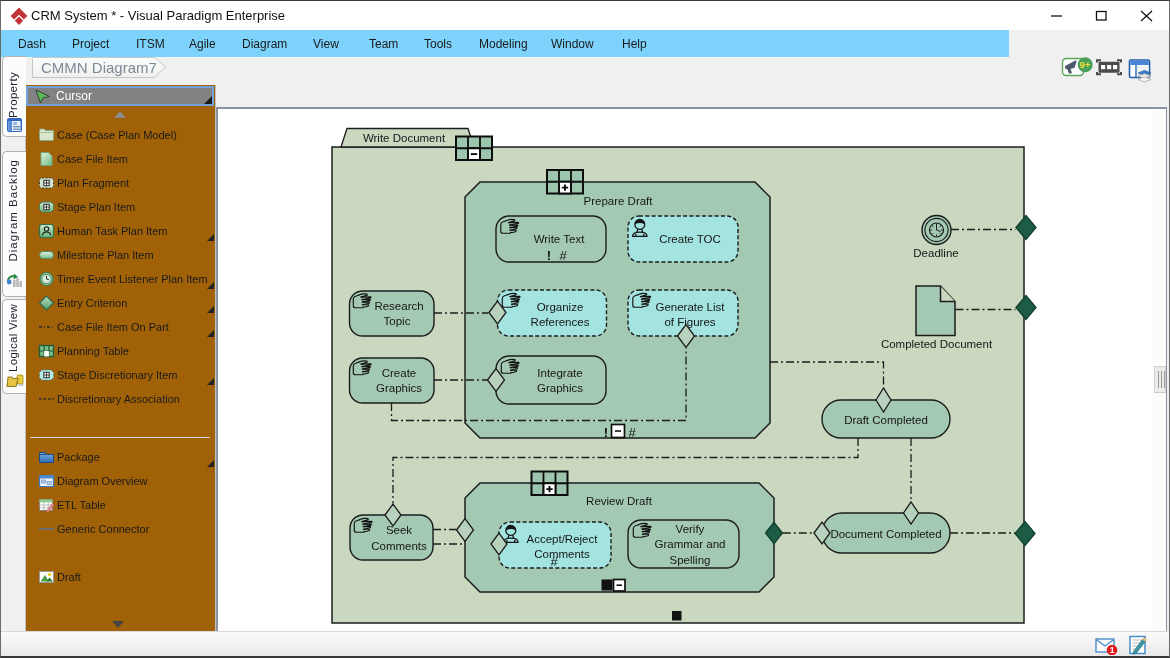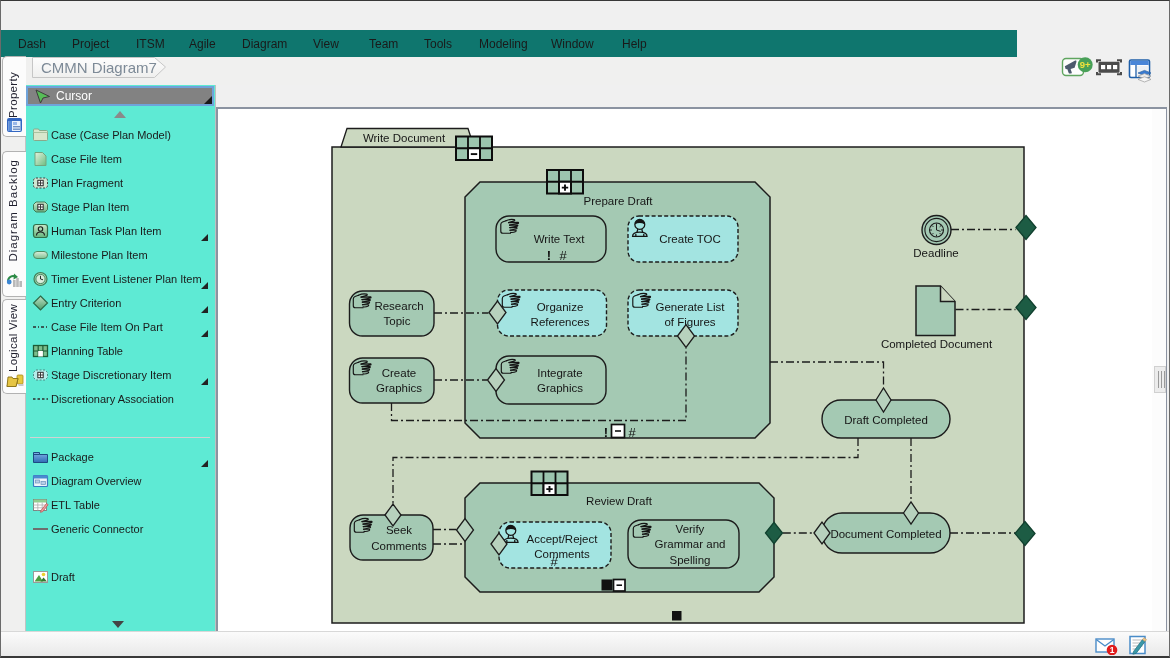--- a/index.html
+++ b/index.html
@@ -3,43 +3,56 @@
 <meta charset="utf-8">
 <style>
   html,body{margin:0;padding:0;}
   body{font-family:"Liberation Sans",sans-serif;}
   #win{position:relative;width:1170px;height:658px;background:#f0f0f0;overflow:hidden;}
   .abs{position:absolute;}
   
   #titlebar{left:1px;top:1px;width:1168px;height:29px;background:#ffffff;}
   #title-text{left:30px;top:7px;font-size:13px;color:#111;}
   
-  #menubar{left:1px;top:30px;width:1008px;height:27px;background:#0f766e;padding-left:8px;}
+  #menubar{left:1px;top:30px;width:1008px;height:27px;background:#7dd3fc;}
   .mi{position:absolute;top:7px;font-size:12px;color:#1a1a1a;}
   
   #tabrow{left:1px;top:57px;width:1024px;height:28px;background:#f0f0ef;}
   
   #strip{left:1px;top:85px;width:25px;height:546px;background:#f0f0ef;border-right:1px solid #c3c3c3;box-sizing:border-box;}
   .vtab{position:absolute;left:2px;width:24px;background:#fcfcfc;border:1px solid #b2b2b2;border-right:none;border-radius:5px 0 0 5px;box-sizing:border-box;}
   .vtab .vtxt{position:absolute;left:4px;font-size:11.5px;letter-spacing:0.3px;color:#1f1f2e;writing-mode:vertical-rl;transform:rotate(180deg);white-space:nowrap;}
   
-  #palette{left:26px;top:85px;width:190px;height:546px;background:#5eead4;border-right:1px solid #c0c0c0;box-sizing:border-box;}
-  .prow{position:absolute;left:6px;width:178px;height:24px;}
+  #palette{left:26px;top:85px;width:190px;height:546px;background:#a16207;border-right:1px solid #c0c0c0;box-sizing:border-box;}
+  .prow{position:absolute;left:12px;width:178px;height:24px;}
   .prow .lbl{position:absolute;left:19px;top:50%;transform:translateY(-50%);font-size:11px;color:#1a1a1a;white-space:nowrap;}
   .prow svg{position:absolute;left:0;top:50%;transform:translateY(-50%);}
   .fly{position:absolute;right:2px;bottom:2px;width:0;height:0;border-left:7px solid transparent;border-bottom:7px solid #222;}
   
   #canvas{left:216px;top:84px;width:951px;height:546px;background:#ffffff;border:2px solid #8b93a1;box-sizing:border-box;margin-top:23px;}
   
   #statusbar{left:1px;top:631px;width:1168px;height:25px;background:linear-gradient(#fbfbfb,#e9e9e9);border-top:1px solid #d8d8d8;box-sizing:border-box;}
   #winborder{left:0;top:0;width:1170px;height:658px;box-sizing:border-box;border:1px solid #6a6a6a;border-top:1px solid #383838;border-bottom:2px solid #383838;pointer-events:none;}
 </style>
 </head>
 <body>
 <div id="win">
+  <div class="abs" id="titlebar">
+    <svg class="abs" style="left:9px;top:6px" width="18" height="18" viewBox="0 0 18 18">
+      <path d="M9,0.6 L17.4,9 L13.8,12.6 L9,7.8 L4.2,12.6 L0.6,9 Z" fill="#c23538"></path>
+      <path d="M9,9.6 L13.2,13.8 L9,18 L4.8,13.8 Z" fill="#c23538"></path>
+    </svg>
+    <div class="abs" id="title-text">CRM System * - Visual Paradigm Enterprise</div>
+    <svg class="abs" style="left:1040px;top:0" width="125" height="29" viewBox="0 0 125 29">
+      <line x1="10" y1="15" x2="21" y2="15" stroke="#111" stroke-width="1.3"></line>
+      <rect x="55.5" y="10.5" width="9.5" height="8.5" fill="none" stroke="#111" stroke-width="1.3"></rect>
+      <line x1="100" y1="10" x2="111" y2="20" stroke="#111" stroke-width="1.2"></line>
+      <line x1="111" y1="10" x2="100" y2="20" stroke="#111" stroke-width="1.2"></line>
+    </svg>
+  </div>
   <div class="abs" id="menubar">
     <span class="mi" style="left:17px">Dash</span>
     <span class="mi" style="left:71px">Project</span>
     <span class="mi" style="left:135px">ITSM</span>
     <span class="mi" style="left:188px">Agile</span>
     <span class="mi" style="left:241px">Diagram</span>
     <span class="mi" style="left:312px">View</span>
     <span class="mi" style="left:368px">Team</span>
     <span class="mi" style="left:423px">Tools</span>
     <span class="mi" style="left:478px">Modeling</span>

